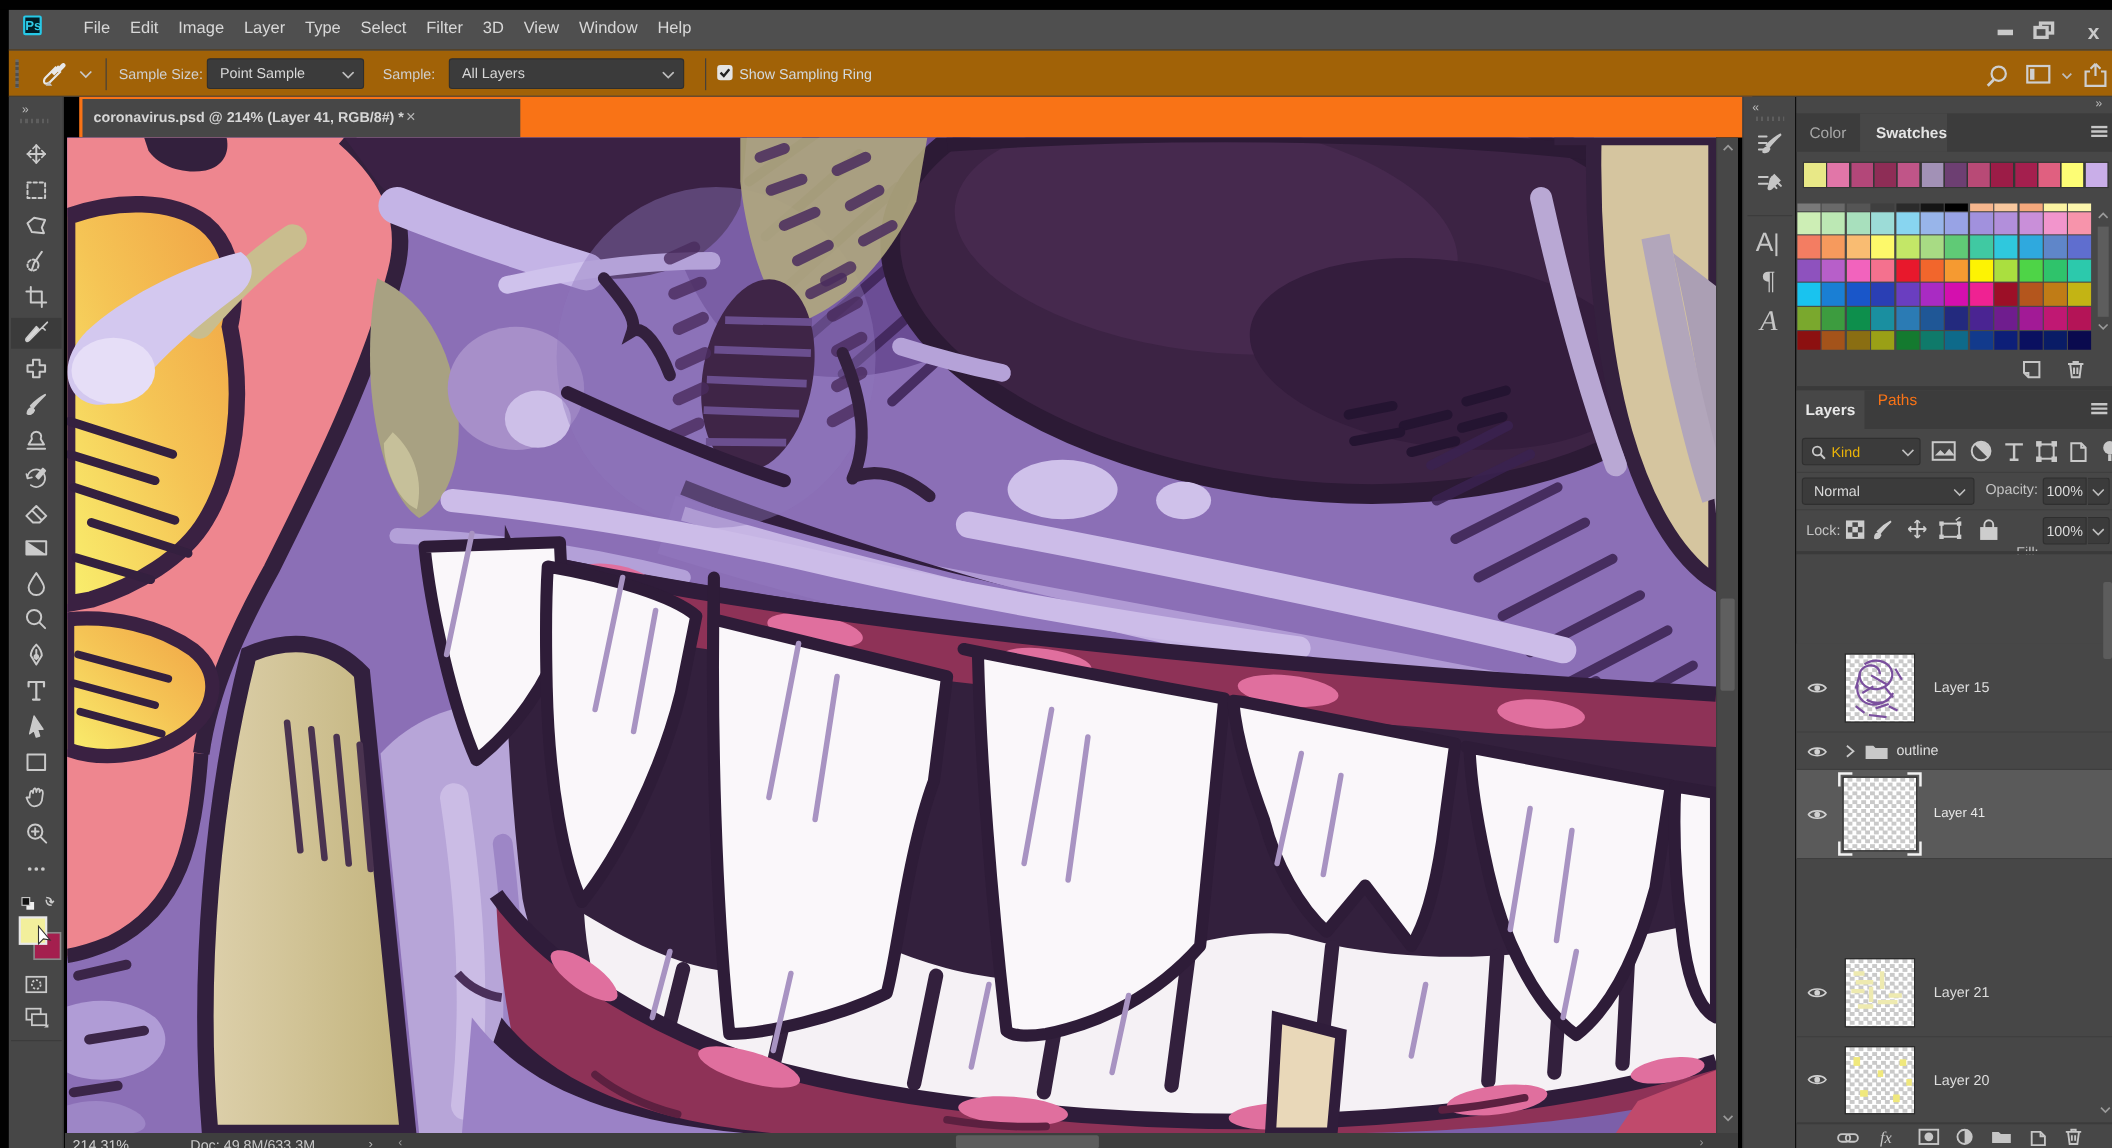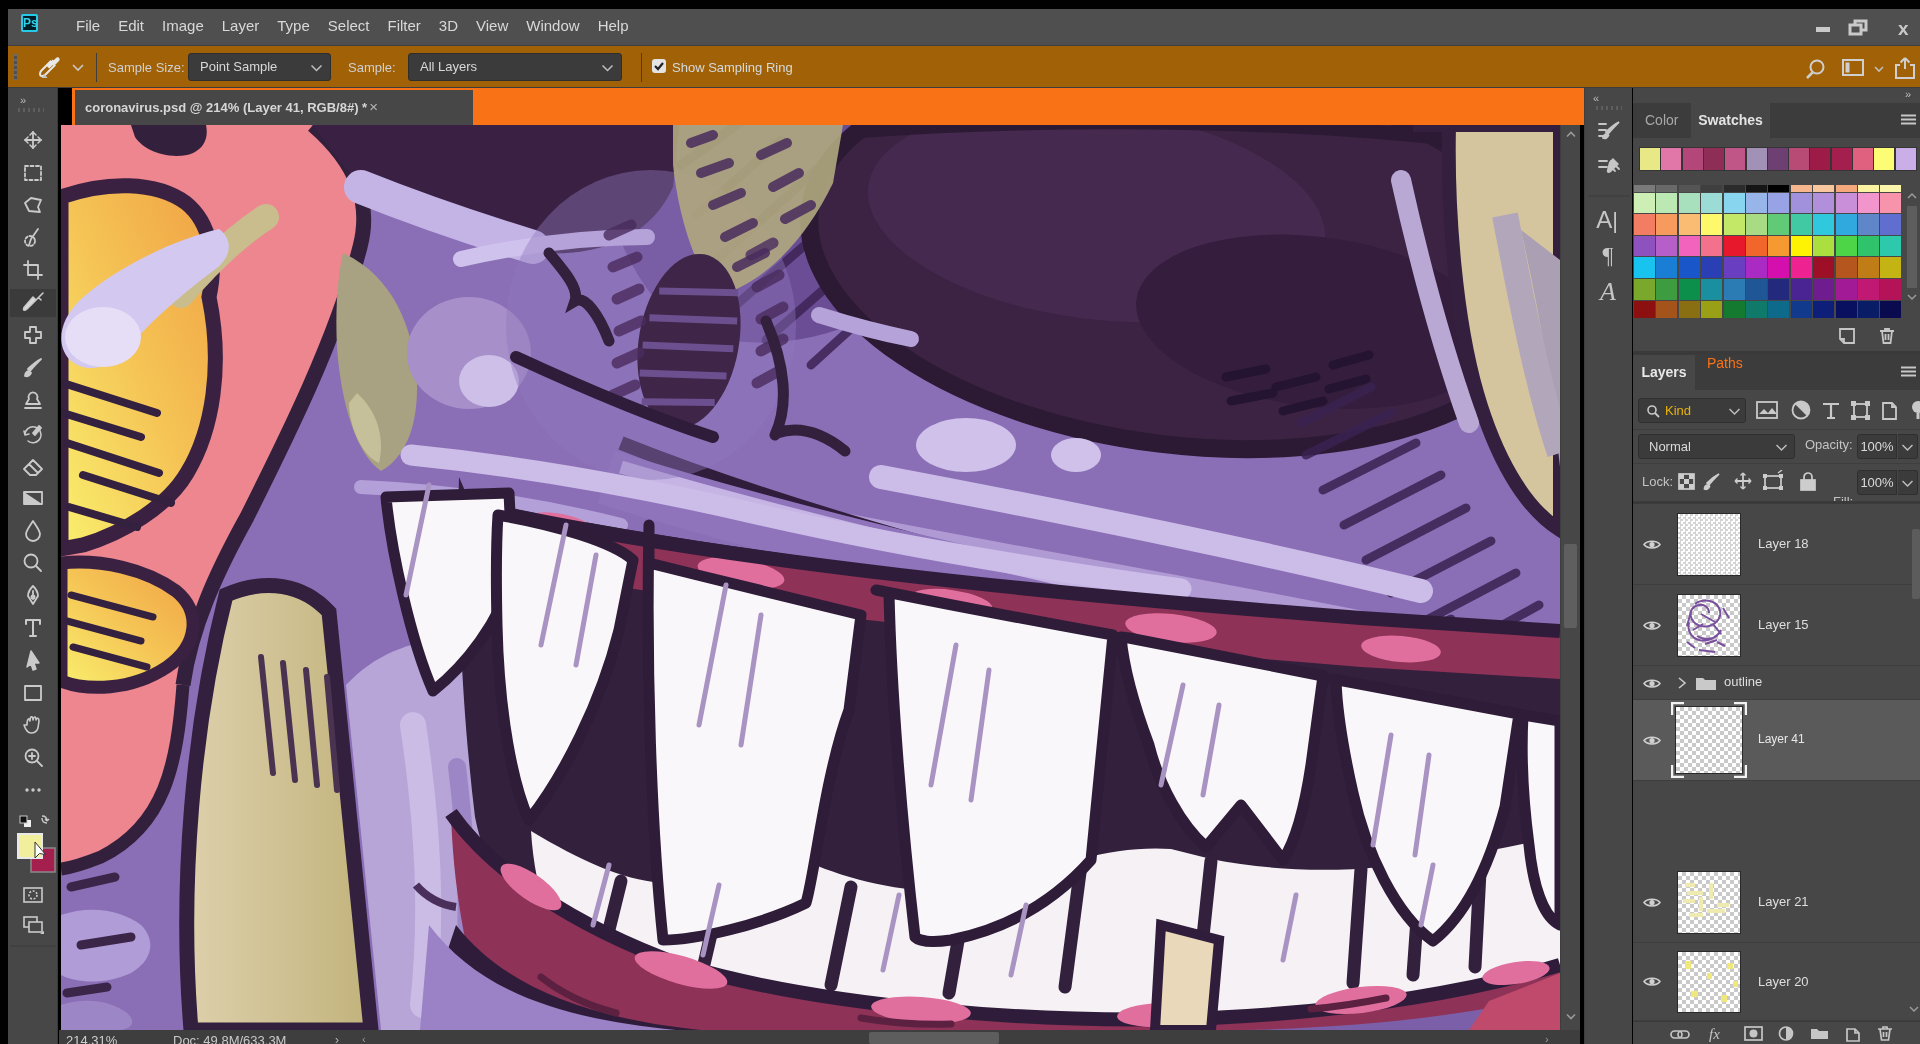--- a/index.html
+++ b/index.html
@@ -506,21 +506,21 @@
       </g>
     </svg>
   </div>
 
   <div id="rightpanel" class="abs" style="left:1633px;top:88px;width:287px;height:956px;background:#474747;overflow:hidden;">
 
     <div class="abs" style="left:0;top:0;width:287px;height:15px;background:#474747;"></div>
     <div class="abs" style="left:272px;top:0px;color:#bdbdbd;font-size:11px;letter-spacing:-2px;">»</div>
     <div class="abs" style="left:0;top:15px;width:287px;height:35px;background:#3c3c3c;">
       <div class="abs" style="left:12px;top:9px;color:#a8a8a8;font-size:14px;">Color</div>
-      <div class="abs" style="left:58px;top:0;width:79px;height:35px;background:#474747;color:#e4e4e4;font-size:14px;font-weight:bold;text-align:center;line-height:34px;">Swatches</div>
+      <div class="abs" style="left:58px;top:0;width:79px;height:35px;background:#474747;color:#e4e4e4;font-size:14px;font-weight:bold;text-align:right;line-height:34px;">Swatches</div>
       <svg class="abs" style="left:268px;top:11px;" width="15" height="12">
           <path d="M0 1.5 h15 M0 5.5 h15 M0 9.5 h15" stroke="#c6c6c6" stroke-width="2.2"></path>
         </svg>
     </div>
 
     <div id="recentrow" class="abs" style="left:7px;top:60px;height:23px;">
         <div style="position:absolute;left:0px;top:0;width:20px;height:22px;background:#e8e887;outline:1px solid #353535;"></div>
         <div style="position:absolute;left:21.3px;top:0;width:20px;height:22px;background:#e176a8;outline:1px solid #353535;"></div>
         <div style="position:absolute;left:42.6px;top:0;width:20px;height:22px;background:#b34779;outline:1px solid #353535;"></div>
         <div style="position:absolute;left:63.900000000000006px;top:0;width:20px;height:22px;background:#8e2d56;outline:1px solid #353535;"></div>
@@ -738,28 +738,20 @@
       <div class="abs" style="left:224px;top:6px;width:40px;height:25px;background:#3b3b3b;border:1px solid #2f2f2f;border-radius:3px 0 0 3px;color:#dadada;font-size:13px;line-height:23px;text-align:center;">100%</div>
       <div class="abs" style="left:265px;top:6px;width:20px;height:25px;background:#3b3b3b;border:1px solid #2f2f2f;border-left:none;border-radius:0 3px 3px 0;">
         <svg class="abs" style="left:4px;top:9px;" width="11" height="8">
             <path d="M0.5 1 l5 5 5-5" stroke="#bdbdbd" stroke-width="1.5" fill="none"></path>
           </svg>
       </div>
     </div>
     <div class="abs" style="left:0;top:413px;width:287px;height:3px;background:#3a3a3a;"></div>
 
     <div id="layerlist" class="abs" style="left:0;top:416px;width:287px;height:517px;background:#474747;">
-        <div style="position:absolute;left:0;top:0px;width:287px;height:81px;background:#474747;border-bottom:1px solid #3e3e3e;">
-          <svg style="position:absolute;left:10px;top:34px;" width="18" height="13" viewBox="0 0 18 13">
-            <path d="M1 6.5 C4 2 14 2 17 6.5 C14 11 4 11 1 6.5 Z" fill="none" stroke="#d0d0d0" stroke-width="1.5"></path>
-            <circle cx="9" cy="6.5" r="2.6" fill="#d0d0d0"></circle>
-          </svg>
-          <div style="position:absolute;left:44px;top:9px;width:64px;height:63px;background-image:conic-gradient(#d4d4d4 25%,#ffffff 0 50%,#d4d4d4 0 75%,#ffffff 0);background-size:5px 5px;border:1px solid #2a2a2a;"></div>
-          <div style="position:absolute;left:125px;top:32px;color:#dedede;font-size:13px;">Layer 18</div>
-        </div>
         <div style="position:absolute;left:0;top:81px;width:287px;height:81px;background:#474747;border-bottom:1px solid #3e3e3e;">
           <svg style="position:absolute;left:10px;top:34px;" width="18" height="13" viewBox="0 0 18 13">
             <path d="M1 6.5 C4 2 14 2 17 6.5 C14 11 4 11 1 6.5 Z" fill="none" stroke="#d0d0d0" stroke-width="1.5"></path>
             <circle cx="9" cy="6.5" r="2.6" fill="#d0d0d0"></circle>
           </svg>
           <div style="position:absolute;left:44px;top:9px;width:64px;height:63px;background-image:conic-gradient(#c9c9c9 25%,#ffffff 0 50%,#c9c9c9 0 75%,#ffffff 0);background-size:8px 8px;border:1px solid #2a2a2a;"></div>
           <svg style="position:absolute;left:44px;top:9px;" width="64" height="63" viewBox="0 0 64 63">
             <g stroke="#7a4f9e" stroke-width="2" fill="none">
               <path d="M18 10 c8 -6 20 -4 24 4 c4 8 -2 16 -10 18 c-8 2 -16 -2 -18 -9 c-2 -6 2 -11 8 -12 c6 -1 10 3 10 8"></path>
               <path d="M12 28 c-2 8 2 16 10 18 c8 2 18 -2 22 -10 M20 42 c6 4 14 4 20 0 M14 18 l-4 14 M46 14 l6 10 M24 20 l14 8 M16 36 l10 -6 M36 30 l8 10 M28 50 l12 -4 M10 48 l8 6 M40 48 l8 4 M22 56 l16 2"></path>

